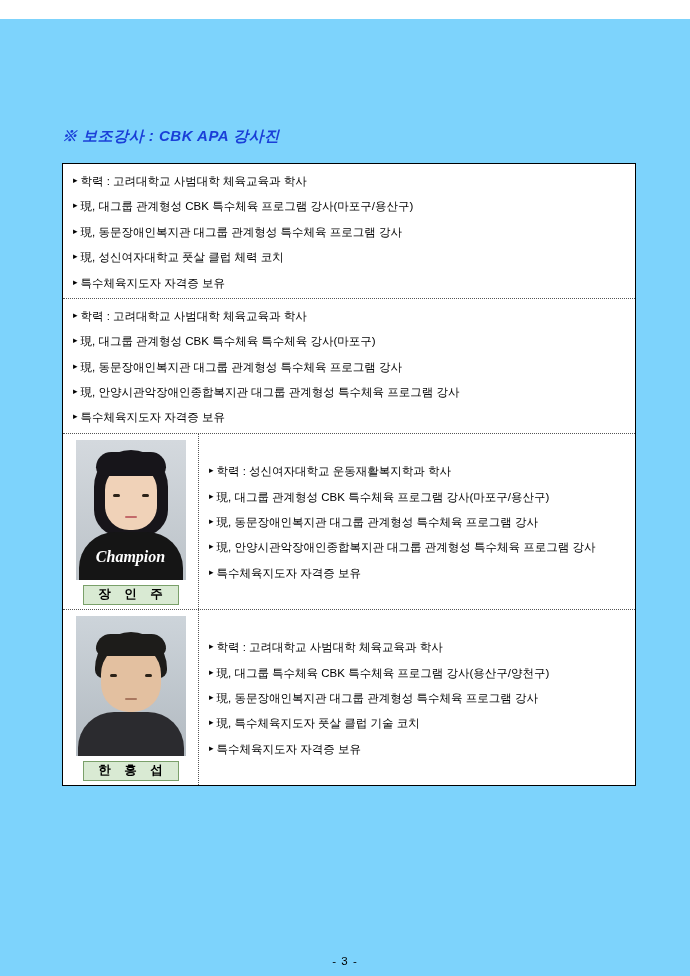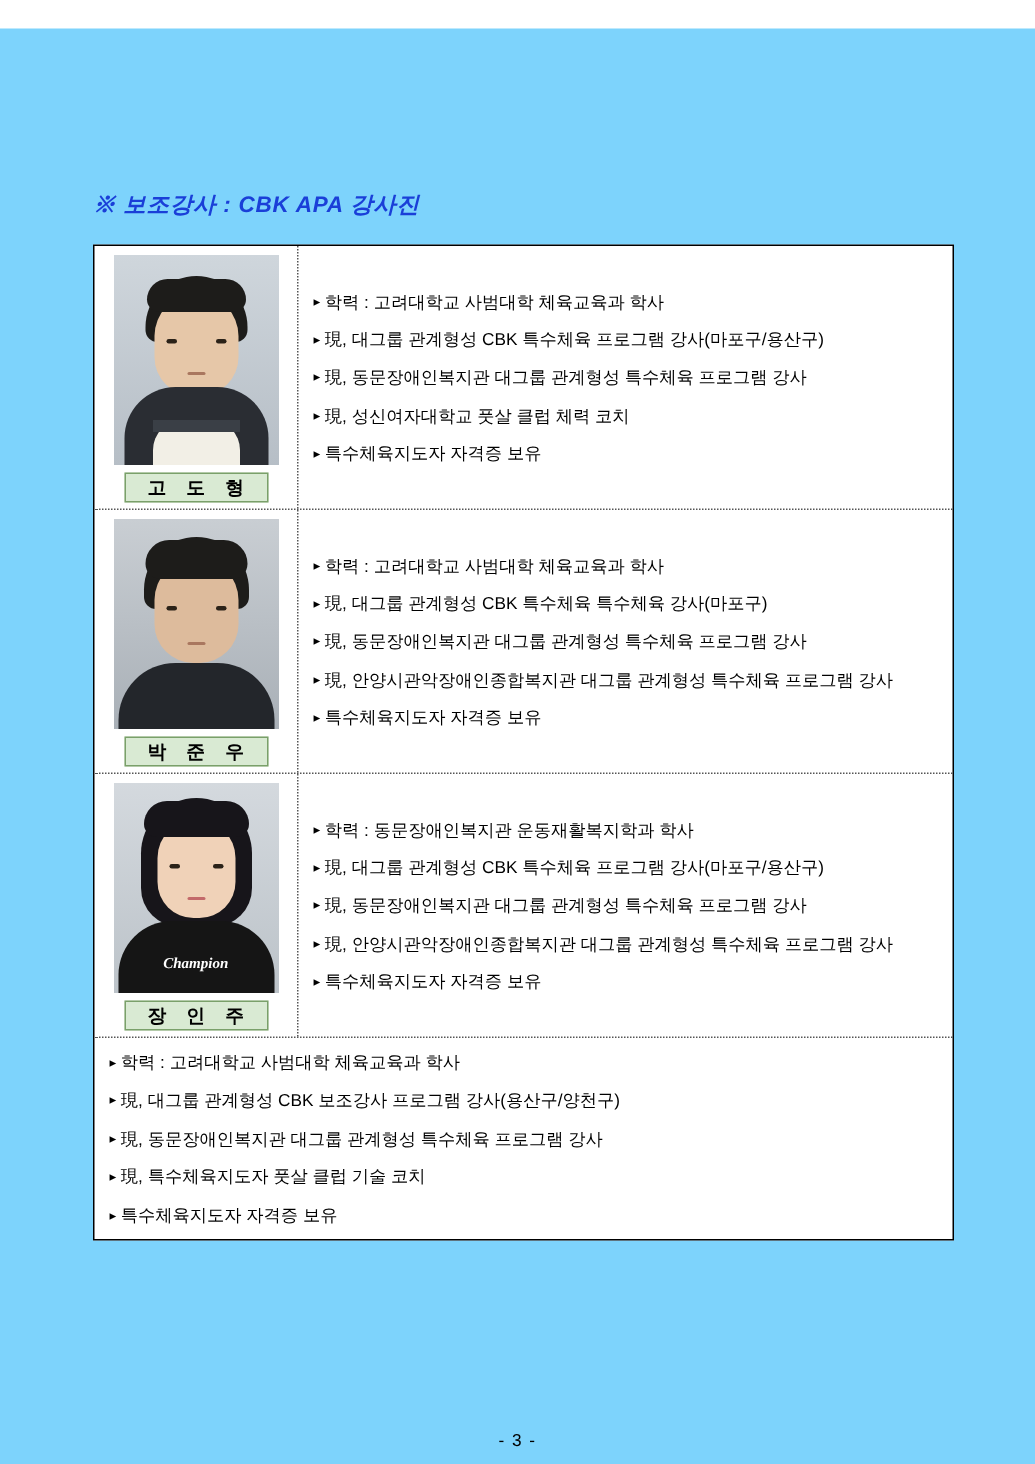--- a/index.html
+++ b/index.html
@@ -165,48 +165,34 @@
     border-radius: 2px;
   }
   .brandmark {
     position: absolute;
     left: 50%;
     transform: translateX(-50%);
     font-family: "Liberation Serif", serif;
     font-style: italic;
     font-weight: bold;
     color: #ffffff;
-    font-size: 10px;
+    font-size: 16px;
     white-space: nowrap;
   }
 </style>
 </head>
 <body>
 
 <div class="page">
 
   <div class="heading">※ 보조강사 : CBK APA 강사진</div>
 
   <div class="table">
 
     <div class="row">
-      <div class="cell-photo">
-        <div class="photo bg-grad-1">
-          <div class="p-hair" style="top:14px;width:68px;height:44px;border-radius:34px 34px 8px 8px;"></div>
-          <div class="p-face" style="top:26px;width:56px;height:68px;border-radius:28px 28px 26px 26px;"></div>
-          <div class="p-hair" style="top:16px;width:66px;height:22px;border-radius:33px 33px 20px 20px;"></div>
-          <div class="p-eye" style="left:35px;top:56px;"></div>
-          <div class="p-eye" style="left:68px;top:56px;"></div>
-          <div class="p-mouth" style="top:78px;"></div>
-          <div class="p-body" style="width:96px;height:52px;background:#2a2d33;border-radius:34px 34px 0 0;"></div>
-          <div class="p-body" style="width:58px;height:30px;background:#f2efe6;border-radius:20px 20px 0 0;bottom:0;"></div>
-          <div class="p-body" style="width:58px;height:8px;background:#3a3f46;bottom:22px;"></div>
-        </div>
-        <div class="name-plate">고 도 형</div>
-      </div>
       <div class="cell-info">
         <div class="bullet-line">
           <span class="bullet-mark">▸</span>
           <span class="bullet-text">학력 : 고려대학교 사범대학 체육교육과 학사</span>
         </div>
         <div class="bullet-line">
           <span class="bullet-mark">▸</span>
           <span class="bullet-text">現, 대그룹 관계형성 CBK 특수체육 프로그램 강사(마포구/용산구)</span>
         </div>
         <div class="bullet-line">
@@ -218,32 +204,20 @@
           <span class="bullet-text">現, 성신여자대학교 풋살 클럽 체력 코치</span>
         </div>
         <div class="bullet-line">
           <span class="bullet-mark">▸</span>
           <span class="bullet-text">특수체육지도자 자격증 보유</span>
         </div>
       </div>
     </div>
 
     <div class="row">
-      <div class="cell-photo">
-        <div class="photo bg-grad-2">
-          <div class="p-hair" style="top:12px;width:70px;height:48px;border-radius:35px 35px 8px 8px;"></div>
-          <div class="p-face" style="top:26px;width:56px;height:70px;border-radius:28px 28px 26px 26px;background:#ddbb9c;"></div>
-          <div class="p-hair" style="top:14px;width:68px;height:26px;border-radius:34px 34px 22px 22px;"></div>
-          <div class="p-eye" style="left:35px;top:58px;"></div>
-          <div class="p-eye" style="left:68px;top:58px;"></div>
-          <div class="p-mouth" style="top:82px;"></div>
-          <div class="p-body" style="width:104px;height:44px;background:#23262b;border-radius:38px 38px 0 0;"></div>
-        </div>
-        <div class="name-plate">박 준 우</div>
-      </div>
       <div class="cell-info">
         <div class="bullet-line">
           <span class="bullet-mark">▸</span>
           <span class="bullet-text">학력 : 고려대학교 사범대학 체육교육과 학사</span>
         </div>
         <div class="bullet-line">
           <span class="bullet-mark">▸</span>
           <span class="bullet-text">現, 대그룹 관계형성 CBK 특수체육 특수체육 강사(마포구)</span>
         </div>
         <div class="bullet-line">
@@ -271,21 +245,21 @@
           <div class="p-eye" style="left:66px;top:54px;"></div>
           <div class="p-mouth" style="top:76px;background:#c36a6a;"></div>
           <div class="p-body" style="width:104px;height:48px;background:#151515;border-radius:36px 36px 0 0;"></div>
           <div class="brandmark" style="bottom:14px;">Champion</div>
         </div>
         <div class="name-plate">장 인 주</div>
       </div>
       <div class="cell-info">
         <div class="bullet-line">
           <span class="bullet-mark">▸</span>
-          <span class="bullet-text">학력 : 동문장애인복지관 운동재활복지학과 학사</span>
+          <span class="bullet-text">학력 : 성신여자대학교 운동재활복지학과 학사</span>
         </div>
         <div class="bullet-line">
           <span class="bullet-mark">▸</span>
           <span class="bullet-text">現, 대그룹 관계형성 CBK 특수체육 프로그램 강사(마포구/용산구)</span>
         </div>
         <div class="bullet-line">
           <span class="bullet-mark">▸</span>
           <span class="bullet-text">現, 동문장애인복지관 대그룹 관계형성 특수체육 프로그램 강사</span>
         </div>
         <div class="bullet-line">
@@ -293,28 +267,40 @@
           <span class="bullet-text">現, 안양시관악장애인종합복지관 대그룹 관계형성 특수체육 프로그램 강사</span>
         </div>
         <div class="bullet-line">
           <span class="bullet-mark">▸</span>
           <span class="bullet-text">특수체육지도자 자격증 보유</span>
         </div>
       </div>
     </div>
 
     <div class="row">
+      <div class="cell-photo">
+        <div class="photo bg-grad-4">
+          <div class="p-hair" style="top:16px;width:72px;height:46px;border-radius:36px 36px 8px 8px;"></div>
+          <div class="p-face" style="top:28px;width:60px;height:68px;border-radius:30px 30px 28px 28px;background:#e3c0a0;"></div>
+          <div class="p-hair" style="top:18px;width:70px;height:22px;border-radius:35px 35px 18px 18px;"></div>
+          <div class="p-eye" style="left:34px;top:58px;"></div>
+          <div class="p-eye" style="left:69px;top:58px;"></div>
+          <div class="p-mouth" style="top:82px;"></div>
+          <div class="p-body" style="width:106px;height:44px;background:#2b2b2f;border-radius:36px 36px 0 0;"></div>
+        </div>
+        <div class="name-plate">한 홍 섭</div>
+      </div>
       <div class="cell-info">
         <div class="bullet-line">
           <span class="bullet-mark">▸</span>
           <span class="bullet-text">학력 : 고려대학교 사범대학 체육교육과 학사</span>
         </div>
         <div class="bullet-line">
           <span class="bullet-mark">▸</span>
-          <span class="bullet-text">現, 대그룹 관계형성 CBK 보조강사 프로그램 강사(용산구/양천구)</span>
+          <span class="bullet-text">現, 대그룹 특수체육 CBK 특수체육 프로그램 강사(용산구/양천구)</span>
         </div>
         <div class="bullet-line">
           <span class="bullet-mark">▸</span>
           <span class="bullet-text">現, 동문장애인복지관 대그룹 관계형성 특수체육 프로그램 강사</span>
         </div>
         <div class="bullet-line">
           <span class="bullet-mark">▸</span>
           <span class="bullet-text">現, 특수체육지도자 풋살 클럽 기술 코치</span>
         </div>
         <div class="bullet-line">

